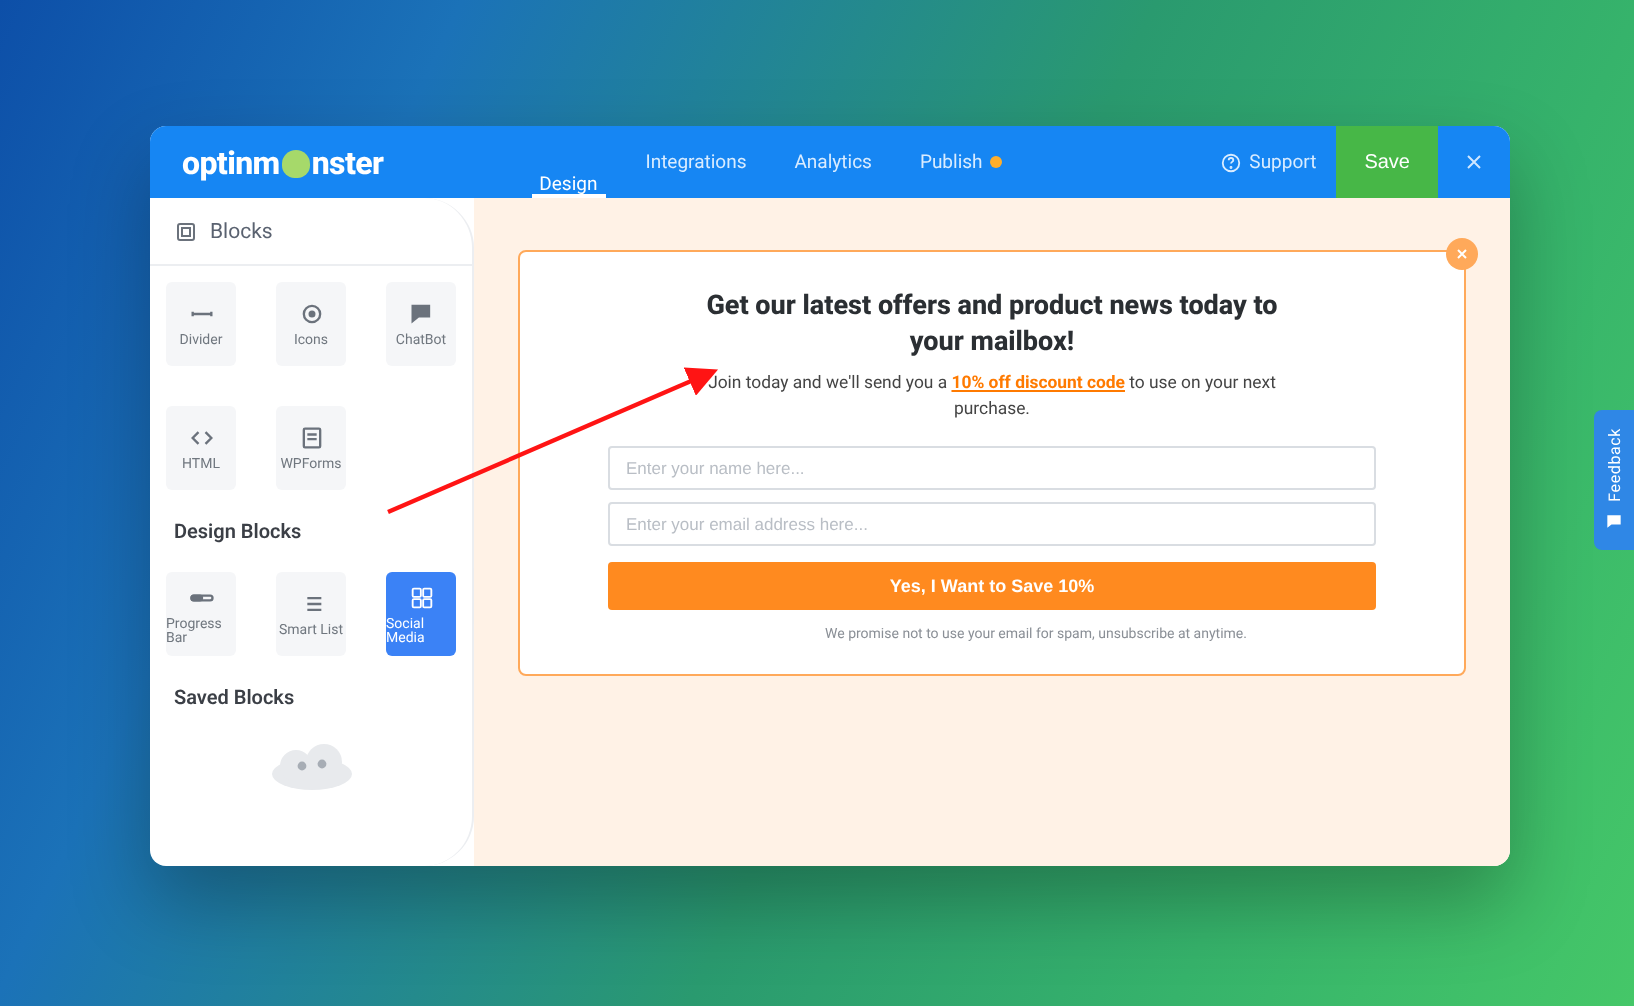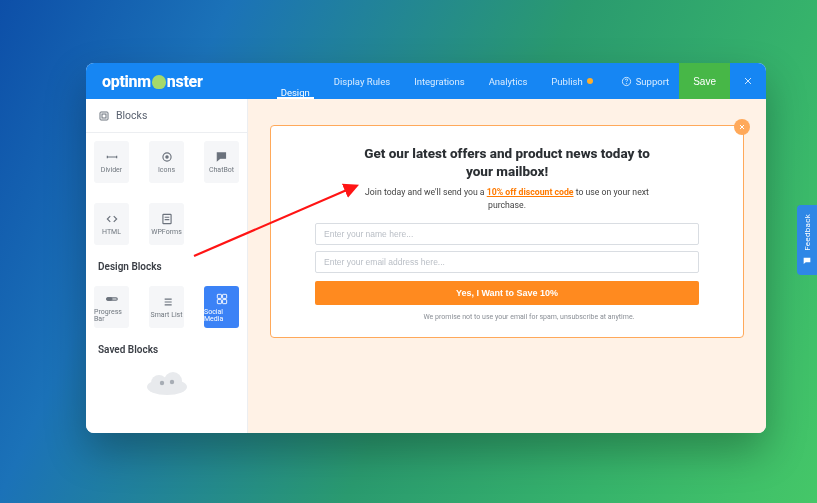--- a/index.html
+++ b/index.html
@@ -6,21 +6,21 @@
   body {
     font-family: -apple-system, BlinkMacSystemFont, "Segoe UI", Roboto, Helvetica, Arial, sans-serif;
     background: linear-gradient(115deg, #0d4fa8 0%, #1b72b8 22%, #2a9a6f 55%, #36b36b 78%, #45c768 100%);
     width: 817px;
     height: 503px;
     overflow: hidden;
     position: relative;
   }
   .app-window {
     position: absolute;
-    left: 86px;
+    left: 75px;
     top: 63px;
     width: 680px;
     height: 370px;
     background: #fff;
     border-radius: 8px;
     box-shadow: 0 18px 40px rgba(0,0,0,0.28);
     overflow: hidden;
     display: flex;
     flex-direction: column;
   }
@@ -71,21 +71,21 @@
     font-weight:500;
   }
   .close-btn {
     width:36px; height:100%; display:flex; align-items:center; justify-content:center;
     color:#cfe7ff; cursor:pointer; font-size:14px;
   }
   
   .body { flex:1; display:flex; min-height:0; }
   .sidebar {
     width:162px; background:#fff; border-right:1px solid #eceef1;
-    overflow:hidden; display:flex; flex-direction:column;
+    overflow:hidden; display:flex; flex-direction:column;border-radius:25px;
   }
   .section-header {
     display:flex; align-items:center; gap:6px;
     padding:10px 12px; font-size:10.5px; color:#5a6270;
     border-bottom:1px solid #eceef1;
   }
   .blocks-icon { width:12px; height:12px; }
   .block-grid {
     display:grid; grid-template-columns: repeat(3, 1fr);
     gap:20px; padding:8px;
@@ -179,23 +179,20 @@
 
   <div class="topbar">
     <div class="logo">
       <span>optinm</span>
       <span class="logo-monster-icon"></span>
       <span>nster</span>
     </div>
     <div class="tabs">
       <div class="tab active">
           <span>Design</span>
-        </div>
-      <div class="tab">
-          <span>Display Rules</span>
         </div>
       <div class="tab">
           <span>Integrations</span>
         </div>
       <div class="tab">
           <span>Analytics</span>
         </div>
       <div class="tab">
         <span>Publish</span>
         <span class="publish-dot"></span>

